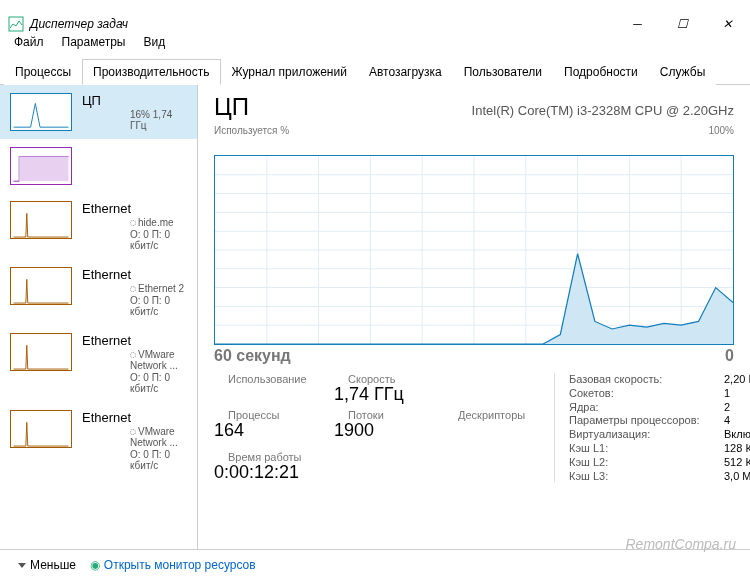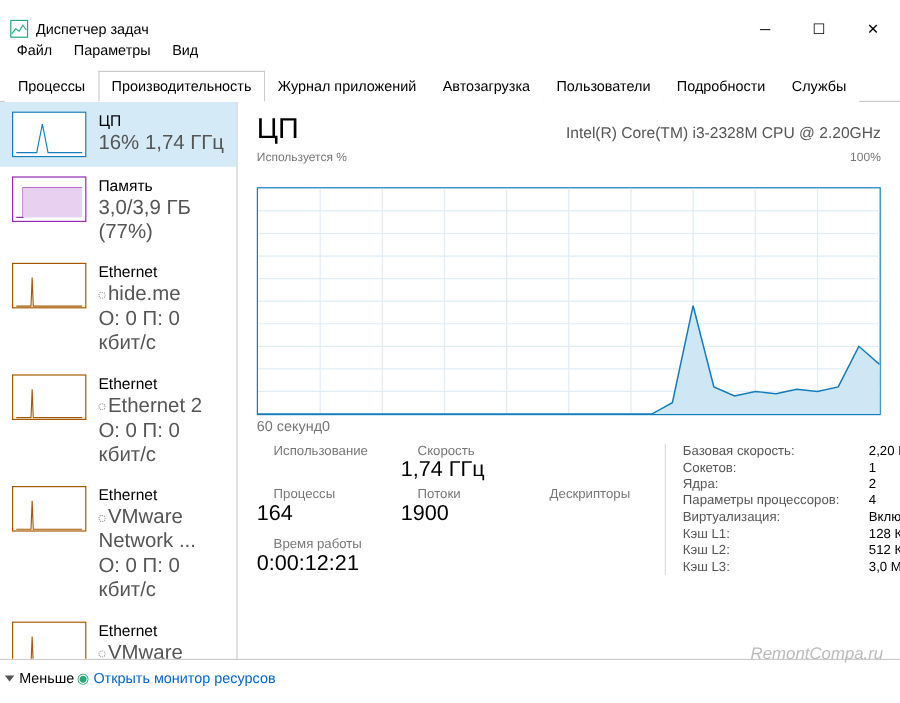--- a/index.html
+++ b/index.html
@@ -1,17 +1,17 @@
 <!DOCTYPE html>
 <html><head>
 <meta charset="utf-8">
 <style>
 * { box-sizing: border-box; margin: 0; padding: 0; font-family: 'Segoe UI', Tahoma, sans-serif; }
 body { width: 750px; height: 586px; background: #fff; overflow: hidden; font-size: 12px; color: #000; }
-.titlebar { height: 30px; display: flex; align-items: center; padding: 18px 0 0 8px; border-bottom: 0; }
+.titlebar { height: 30px; display: flex; align-items: center; padding: 18px 0 0 8px; border-bottom: 0; font-style: italic; }
 .titlebar .icon { width: 16px; height: 16px; margin-right: 6px; }
 .titlebar .title { font-size: 12px; flex: 1; }
 .winbtns { display: flex; }
 .winbtn { width: 45px; height: 30px; display: flex; align-items: center; justify-content: center; font-size: 12px; font-family: 'Segoe MDL2 Assets', sans-serif; }
 .menubar { display: flex; padding: 2px 6px; gap: 2px; }
 .menuitem { padding: 3px 8px; font-size: 12px; }
 .tabs { display: flex; border-bottom: 1px solid #ccc; padding: 4px 4px 0 4px; gap: 0; }
 .tab { padding: 5px 10px; font-size: 12px; border: 1px solid transparent; border-bottom: none; position: relative; top: 1px; background: #fff; }
 .tab.active { border-color: #ccc; border-bottom: 1px solid #fff; }
 .content { display: flex; height: 464px; }
@@ -19,37 +19,37 @@
 .sideitem { display: flex; padding: 8px 10px; gap: 10px; align-items: flex-start; }
 .sideitem.selected { background: #d5eaf7; }
 .thumb { width: 62px; height: 38px; border: 1px solid; flex-shrink: 0; background: #fff; position: relative; }
 .thumb.cpu { border-color: #117dbb; }
 .thumb.mem { border-color: #9528b4; }
 .thumb.disk { border-color: #4ca64c; }
 .thumb.eth { border-color: #a55a00; }
 .thumb svg { width: 100%; height: 100%; }
 .sideinfo { display: flex; flex-direction: column; gap: 1px; }
 .sidetitle { font-size: 13px; color: #000; }
-.sidesub { font-size: 17px; color: #555; }
+.sidesub { font-size: 10px; color: #555; margin-left: 48px; }
 .main { flex: 1; padding: 8px 16px; overflow: hidden; }
 .header { display: flex; justify-content: space-between; align-items: baseline; margin-bottom: 4px; }
 .header h1 { font-size: 24px; font-weight: 400; }
 .header .cpuname { font-size: 13px; color: #555; margin-top: 10px; }
 .chartlabels { display: flex; justify-content: space-between; font-size: 10px; color: #777; margin-bottom: 19px; }
 .chart { border: 1px solid #117dbb; height: 190px; background: #fff; position: relative; }
 .chart svg { width: 100%; height: 100%; }
-.chartx { display: flex; justify-content: flex-start; font-size: 12px; color: #777; margin-top: 2px; margin-bottom: 8px; }
+.chartx { display: flex; justify-content: space-between; font-size: 16px; color: #777; margin-top: 2px; margin-bottom: 8px; font-weight: bold; }
 .stats { display: flex; gap: 20px; }
 .statsL { display: grid; grid-template-columns: 110px 100px 90px; gap: 4px 10px; }
 .statsR { border-left: 1px solid #ddd; padding-left: 14px; display: grid; grid-template-columns: 155px 60px; row-gap: 1px; font-size: 11px; color: #555; }
 .statsR .v { color: #000; }
 .slabel { font-size: 11px; color: #777; padding-left: 14px; }
 .sval { font-size: 18px; color: #000; line-height: 1.1; }
 .uptime { margin-top: 6px; }
-.footer { height: 30px; border-top: 1px solid #ccc; display: flex; align-items: center; padding: 0 4px; gap: 2px; font-size: 12px; }
+.footer { height: 30px; border-top: 1px solid #ccc; display: flex; align-items: center; padding: 0 18px; gap: 14px; font-size: 12px; }
 .footer .link { color: #0066cc; }
 .watermark { position: absolute; bottom: 34px; right: 14px; color: #bbb; font-size: 14px; font-style: italic; }
 .chevron { display: inline-block; width: 0; height: 0; border-left: 4px solid transparent; border-right: 4px solid transparent; border-top: 5px solid #555; margin-right: 4px; vertical-align: middle; }
 .bullet { display:inline-block; width:6px; height:6px; border:1px dotted #999; border-radius:50%; margin-right:2px; vertical-align:middle;}
 </style>
 </head>
 <body>
 
 <div class="titlebar">
   <span class="icon">
@@ -91,24 +91,20 @@
         <div class="sideinfo">
           <div class="sidetitle">ЦП</div>
           <div class="sidesub">16% 1,74 ГГц</div>
         </div>
       </div>
       <div class="sideitem">
         <div class="thumb mem"><svg viewBox="0 0 62 38">
             <polyline points="2,35 8,35 8,9 60,9" stroke="#9528b4" fill="none"></polyline>
             <rect x="8" y="9" width="52" height="26" fill="#e8d0f0"></rect>
           </svg></div>
-        <div class="sideinfo">
-          <div class="sidetitle">Память</div>
-          <div class="sidesub">3,0/3,9 ГБ (77%)</div>
-        </div>
       </div>
       <div class="sideitem">
         <div class="thumb eth"><svg viewBox="0 0 62 38">
             <polyline points="2,37 15,37 16,12 17,37 60,37" stroke="#a55a00" fill="none"></polyline>
           </svg></div>
         <div class="sideinfo">
           <div class="sidetitle">Ethernet</div>
           <div class="sidesub"><span class="bullet"></span>hide.me</div>
           <div class="sidesub">О: 0 П: 0 кбит/с</div>
         </div>

